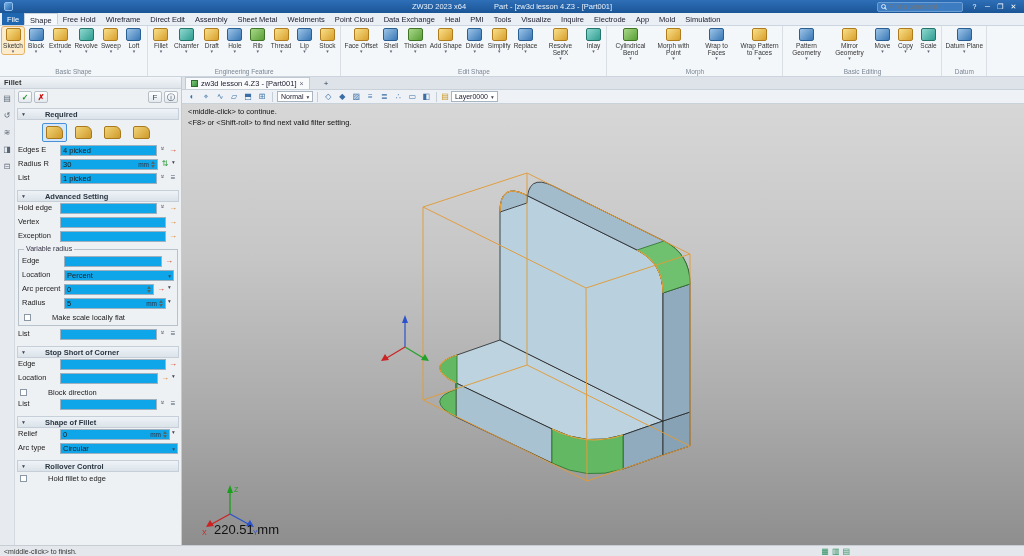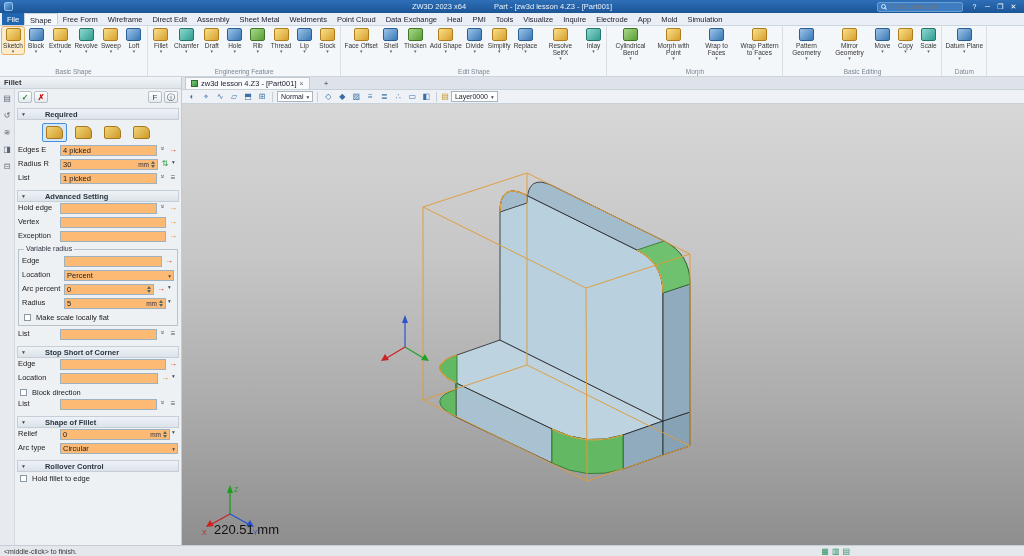--- a/index.html
+++ b/index.html
@@ -51,36 +51,36 @@
   .panel-actions{display:flex;align-items:center;gap:2px;height:14px;padding:0 1px;}
   .pa{width:14px;height:12px;border:1px solid #b6bfc8;background:linear-gradient(#fff,#e3e9ee);display:flex;align-items:center;justify-content:center;font-size:8px;border-radius:2px;color:#345;}
   .pa.ok{color:#1c8a1c;font-weight:bold;}
   .pa.cancel{color:#cc1111;font-weight:bold;}
   .spacer{flex:1;}
 
   .psec{height:12px;background:linear-gradient(#eef3f7,#dbe3ea);border:1px solid #c6cfd8;display:flex;align-items:center;gap:19px;padding:0 3px;font-weight:bold;color:#2a3540;margin-top:3px;}
   .sarr{font-size:5px;color:#445;}
   .prow{display:flex;align-items:flex-start;gap:2px;height:13px;padding:0 1px;}
   .plabel{width:40px;flex-shrink:0;}
-  .pinput{flex:1;height:11px;background:#fdba74;border:1px solid #9fb0bf;display:flex;align-items:center;padding:0 2px;min-width:0;overflow:hidden;}
+  .pinput{flex:1;height:11px;background:#0ea5e9;border:1px solid #9fb0bf;display:flex;align-items:center;padding:0 2px;min-width:0;overflow:hidden;}
   .pval{white-space:nowrap;}
   .unit{margin-left:auto;display:flex;align-items:center;gap:2px;font-size:6.5px;color:#334;}
   .spin{display:flex;flex-direction:column;}
   .spin i{display:block;width:0;height:0;border-left:2.5px solid transparent;border-right:2.5px solid transparent;}
   .spin .up{border-bottom:3px solid #566;}
   .spin .dn{border-top:3px solid #566;margin-top:1px;}
   .chev2{color:#445;font-size:7px;transform:rotate(90deg);width:7px;text-align:center;flex-shrink:0;}
   .picon{width:10px;flex-shrink:0;text-align:center;font-size:8px;line-height:9px;}
   .picon.red{color:#d03515;font-weight:bold;}
   .picon.orange{color:#e07818;font-weight:bold;}
   .picon.green{color:#2a9a3a;}
   .picon.listic{color:#456;}
   .ddarr{margin-left:auto;font-size:5.5px;color:#445;flex-shrink:0;}
   .ddout{font-size:5.5px;color:#445;width:6px;flex-shrink:0;}
-  .cbrow{display:flex;align-items:center;gap:5px;height:11px;padding:0 3px;}
+  .cbrow{display:flex;align-items:center;gap:21px;height:11px;padding:0 3px;}
   .cbox{width:7px;height:7px;border:1px solid #8a98a6;background:#fff;flex-shrink:0;}
   .groupbox{border:1px solid #b8c2cc;margin:4px 1px 2px;padding:6px 2px 2px;position:relative;display:flex;flex-direction:column;gap:1px;}
   .gtitle{position:absolute;top:-5px;left:5px;background:#eef1f4;padding:0 2px;font-size:7px;color:#334;}
   .ftypes{display:flex;gap:4px;padding:2px 0;justify-content:center;}
   .ftype{width:25px;height:19px;border:1px solid transparent;display:flex;align-items:center;justify-content:center;border-radius:2px;}
   .ftype.sel{border-color:#4a90d9;background:#d5e7f8;}
   .fticon{width:17px;height:13px;background:linear-gradient(135deg,#f2d478,#cf9a2a);border:1px solid #a8791c;border-radius:2px 6px 2px 2px;}
 
   
   .rightcol{flex:1;display:flex;flex-direction:column;min-width:0;}
@@ -123,21 +123,21 @@
       <span class="winbtn">?</span>
       <span class="winbtn">─</span>
       <span class="winbtn">❐</span>
       <span class="winbtn close">✕</span>
     </div>
   </div>
 
   <div class="tabsrow">
       <div class="rtab filetab">File</div>
       <div class="rtab active">Shape</div>
-      <div class="rtab">Free Form</div>
+      <div class="rtab">Free Hold</div>
       <div class="rtab">Wireframe</div>
       <div class="rtab">Direct Edit</div>
       <div class="rtab">Assembly</div>
       <div class="rtab">Sheet Metal</div>
       <div class="rtab">Weldments</div>
       <div class="rtab">Point Cloud</div>
       <div class="rtab">Data Exchange</div>
       <div class="rtab">Heal</div>
       <div class="rtab">PMI</div>
       <div class="rtab">Tools</div>
@@ -628,20 +628,24 @@
           </span>
         <span class="tsep"></span>
         <span class="layeric">▤</span>
         <span class="tdd">
           <span>Layer0000</span>
           <span class="ddarr">▾</span>
         </span>
       </div>
 
       <div class="viewport">
+        <div class="vp-prompt">
+          <div>&lt;middle-click&gt; to continue.</div>
+          <div>&lt;F8&gt; or &lt;Shift-roll&gt; to find next valid filter setting.</div>
+        </div>
         <div class="vp-measure">220.51 mm</div>
 
         <svg class="scene" viewBox="0 0 842 441" preserveAspectRatio="none">
 
           <g stroke="#222" stroke-width="0.8" stroke-linejoin="round">
             <path fill="#bdd3e0" d="M318,236 L275,251 Q241,262 274,279 L370,325 Q405,343 441,331 L481,317 Z"></path>
             <path fill="#a9c2d1" d="M274,279 L370,325 L370,359 L274,313 Z"></path>
             <path fill="#8fabbd" d="M441,331 L481,317 L481,351 L441,365 Z"></path>
             <path fill="#87a2b4" d="M481,317 L508,308 L508,342 L481,351 Z"></path>
             <path fill="#63b963" stroke="#2f6f2f" d="M370,325 Q405,343 441,331 L441,365 Q405,377 370,359 Z"></path>

